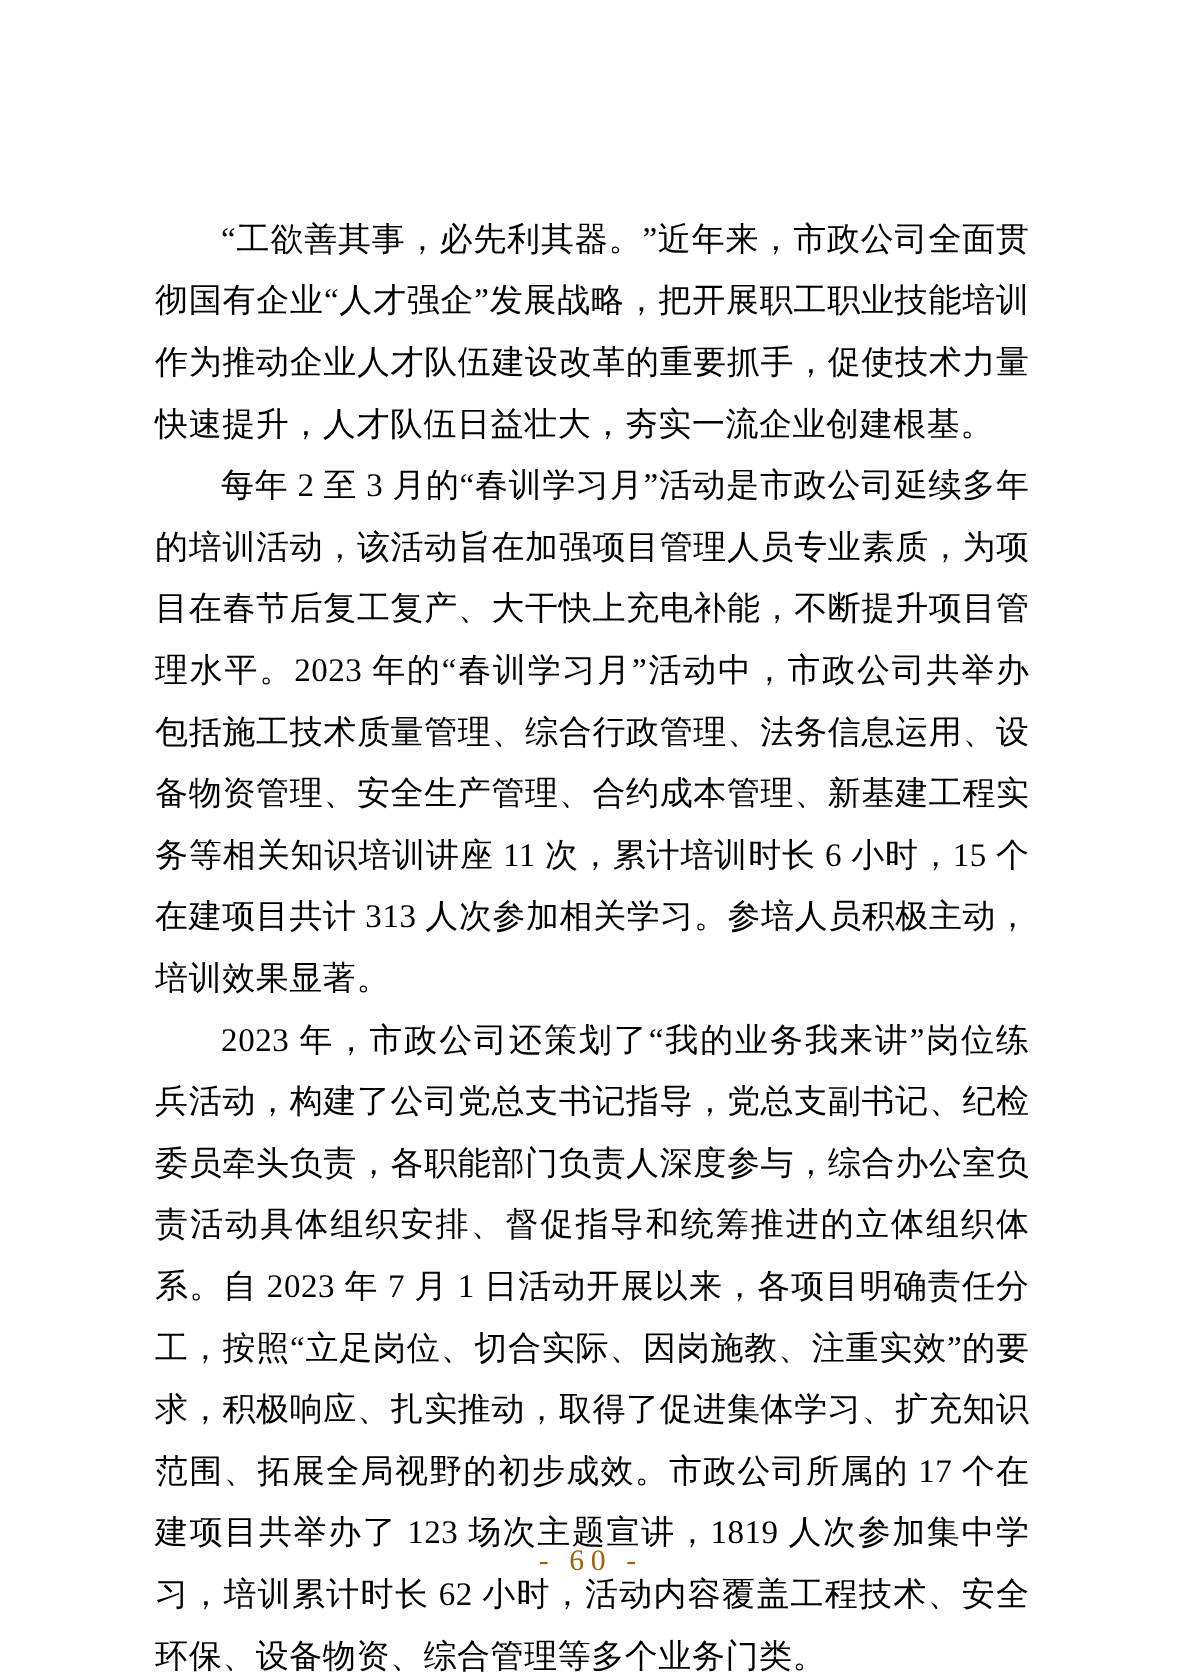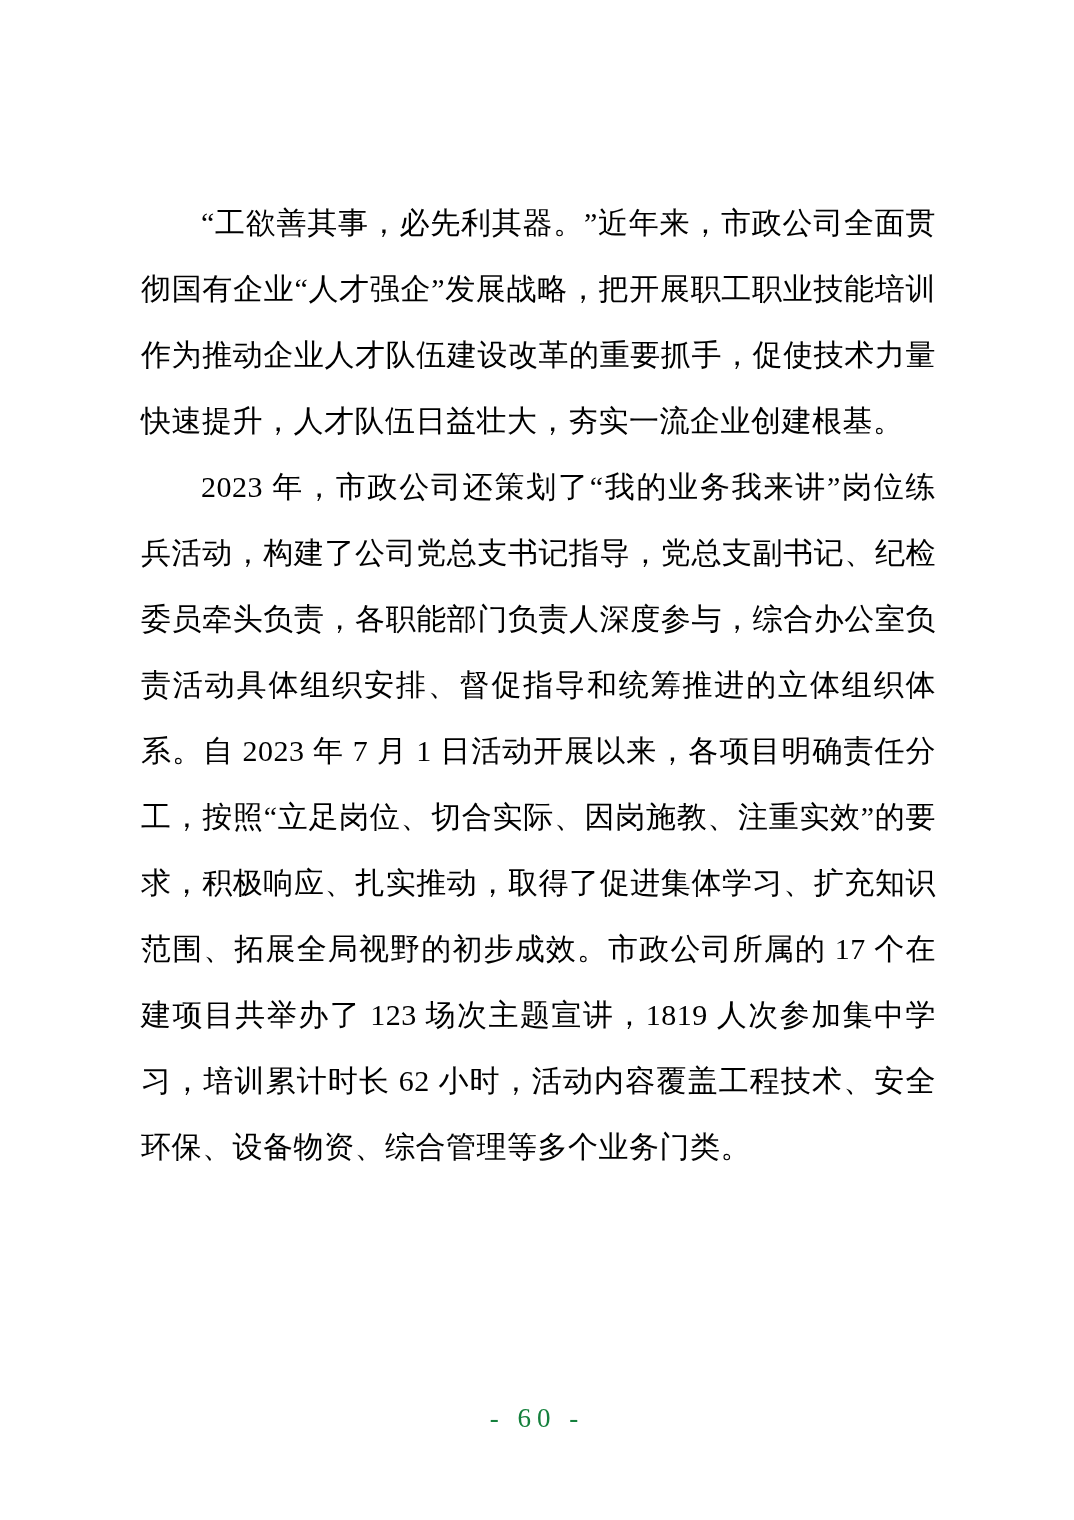--- a/index.html
+++ b/index.html
@@ -18,41 +18,42 @@
   }
   .content {
     position: absolute;
     left: 141px;
     top: 190px;
     width: 795px;
   }
   .content p {
     margin: 0;
     font-size: 30px;
-    line-height: 66px;
+    line-height: 56px;
     text-align: justify;
     text-justify: inter-ideograph;
     text-indent: 2em;
     letter-spacing: 0.5px;
     word-break: break-all;
   }
   .footer {
     position: absolute;
     left: 0;
     top: 1398px;
     width: 100%;
     text-align: center;
     font-size: 27px;
     line-height: 40px;
     letter-spacing: 6px;
-    color: #15803d;
+    color: #a16207;
   }
 </style>
 </head>
 <body>
 
 <div class="page">
   <div class="content">
     <p>“工欲善其事，必先利其器。”近年来，市政公司全面贯彻国有企业“人才强企”发展战略，把开展职工职业技能培训作为推动企业人才队伍建设改革的重要抓手，促使技术力量快速提升，人才队伍日益壮大，夯实一流企业创建根基。</p>
+    <p>每年 2 至 3 月的“春训学习月”活动是市政公司延续多年的培训活动，该活动旨在加强项目管理人员专业素质，为项目在春节后复工复产、大干快上充电补能，不断提升项目管理水平。2023 年的“春训学习月”活动中，市政公司共举办包括施工技术质量管理、综合行政管理、法务信息运用、设备物资管理、安全生产管理、合约成本管理、新基建工程实务等相关知识培训讲座 11 次，累计培训时长 6 小时，15 个在建项目共计 313 人次参加相关学习。参培人员积极主动，培训效果显著。</p>
     <p>2023 年，市政公司还策划了“我的业务我来讲”岗位练兵活动，构建了公司党总支书记指导，党总支副书记、纪检委员牵头负责，各职能部门负责人深度参与，综合办公室负责活动具体组织安排、督促指导和统筹推进的立体组织体系。自 2023 年 7 月 1 日活动开展以来，各项目明确责任分工，按照“立足岗位、切合实际、因岗施教、注重实效”的要求，积极响应、扎实推动，取得了促进集体学习、扩充知识范围、拓展全局视野的初步成效。市政公司所属的 17 个在建项目共举办了 123 场次主题宣讲，1819 人次参加集中学习，培训累计时长 62 小时，活动内容覆盖工程技术、安全环保、设备物资、综合管理等多个业务门类。</p>
   </div>
   <div class="footer">- 60 -</div>
 </div>
 
 </body></html>

